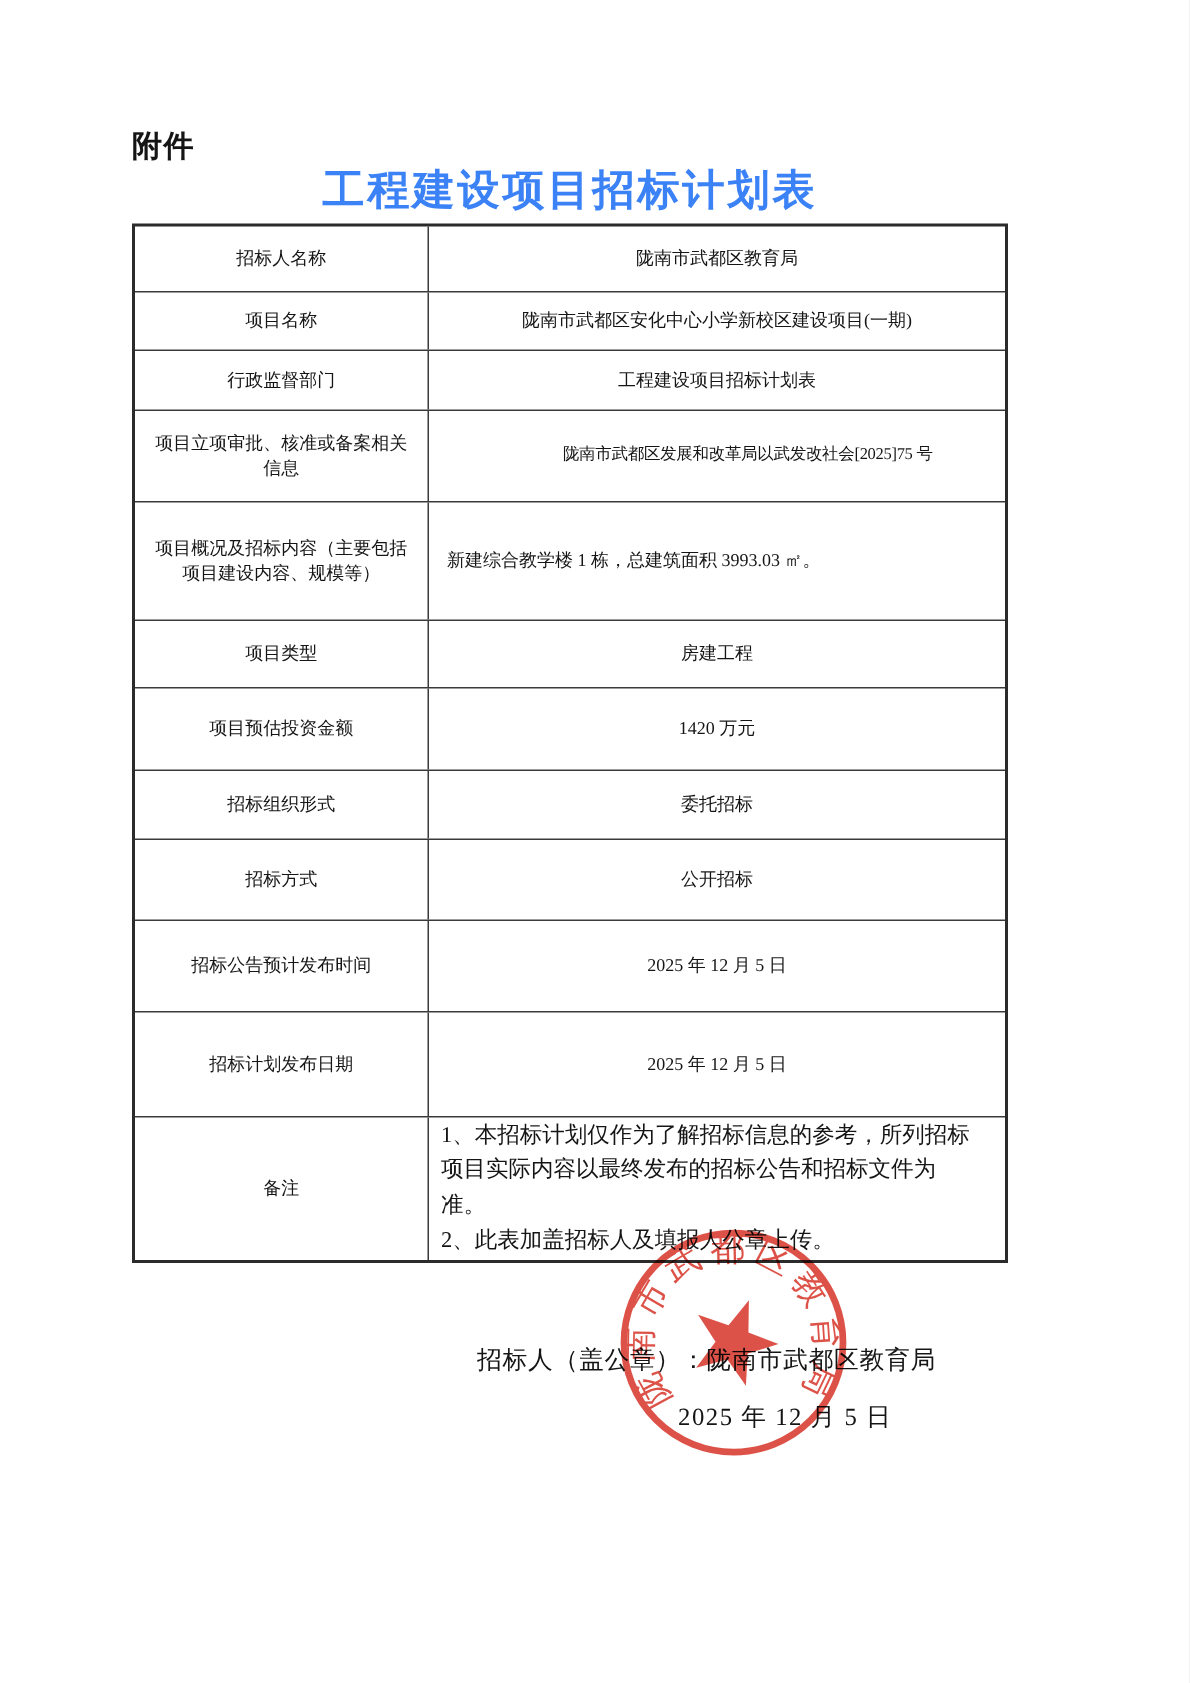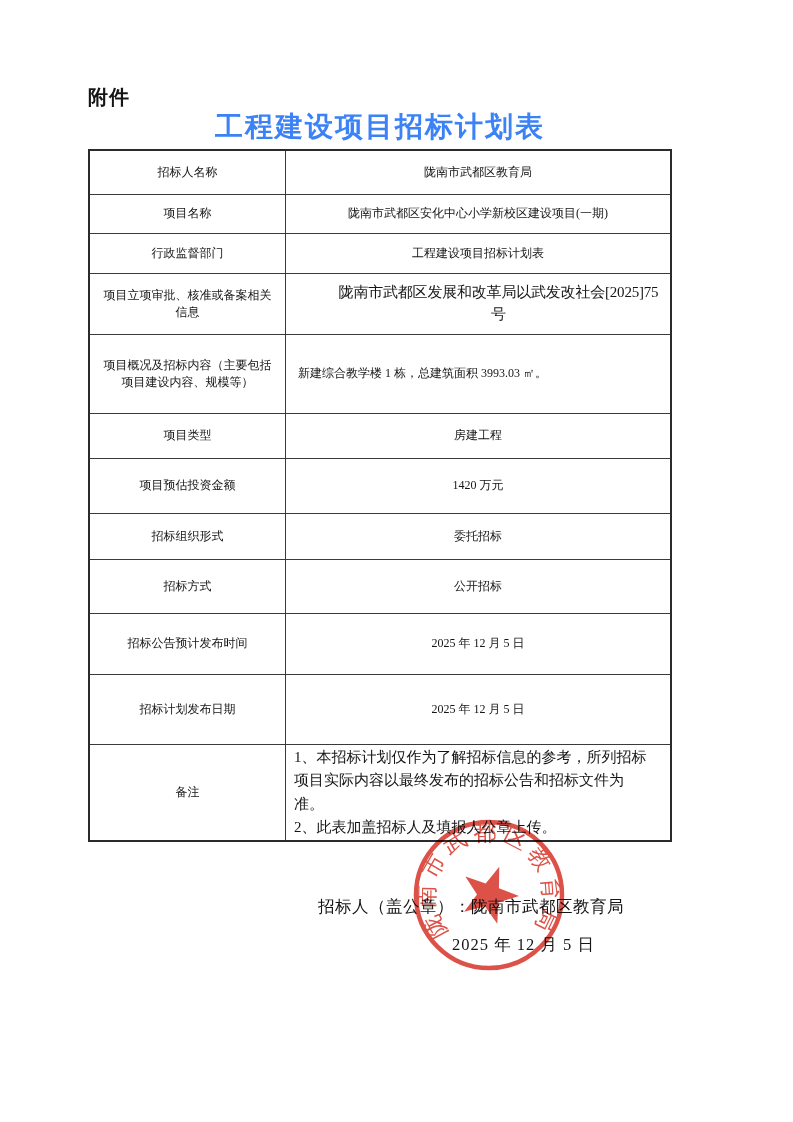--- a/index.html
+++ b/index.html
@@ -56,21 +56,21 @@
     width: 196px;
     flex: 0 0 196px;
     border-right: 1px solid #3a3a3a;
     padding: 4px 12px;
   }
   .cell.value {
     flex: 1;
     padding: 4px 6px;
   }
   .cell.value.left { justify-content: flex-start; text-align: left; padding-left: 12px; }
-  .cell.value.tight { font-size: 15px; letter-spacing: -0.2px; }
+  .cell.value.tight { font-size: 11px; letter-spacing: -0.2px; }
   .cell.value.remark {
     justify-content: flex-start;
     text-align: left;
     font-size: 15px;
     line-height: 1.55;
     white-space: pre-line;
     padding-left: 8px;
     padding-right: 20px;
   }
   .r1  { height: 43px; }

